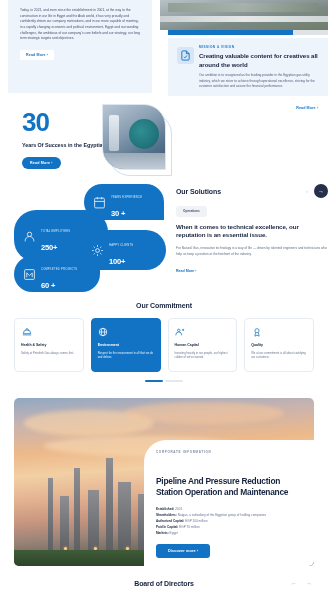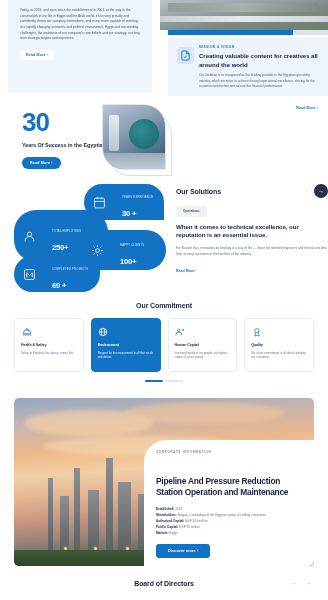--- a/index.html
+++ b/index.html
@@ -114,21 +114,21 @@
   .years-deco {
     position:absolute; left:108px; top:16px; width:64px; height:64px;
     border:1px solid #cfe0f2; border-radius:0 22px 0 22px; z-index:-1;
   }
 
   
   .stats { position:absolute; left:0; top:184px; width:170px; height:112px; }
   .stat {
     position:absolute; background:#1273c4; color:#fff;
     border-radius:22px; padding:8px 9px;
-    display:flex; align-items:center; gap:16px;
+    display:flex; align-items:center; gap:5px;
   }
   .stat .s-icon { width:13px; height:13px; flex:0 0 13px; opacity:.85; }
   .stat .s-num { font-size:7.6px; font-weight:bold; line-height:1; letter-spacing:-0.2px; }
   .stat .s-lab { font-size:2.7px; opacity:.85; letter-spacing:0.25px; text-transform:uppercase; }
   .stat-1 { left:14px; top:26px; width:94px; height:52px; border-radius:22px 22px 22px 22px; }
   .stat-2 { left:84px; top:0px;  width:80px; height:36px; border-radius:22px 22px 0 22px; }
   .stat-3 { left:82px; top:46px; width:84px; height:40px; border-radius:22px 22px 22px 0; }
   .stat-4 { left:14px; top:72px; width:86px; height:36px; border-radius:22px 0 22px 22px; }
 
   

